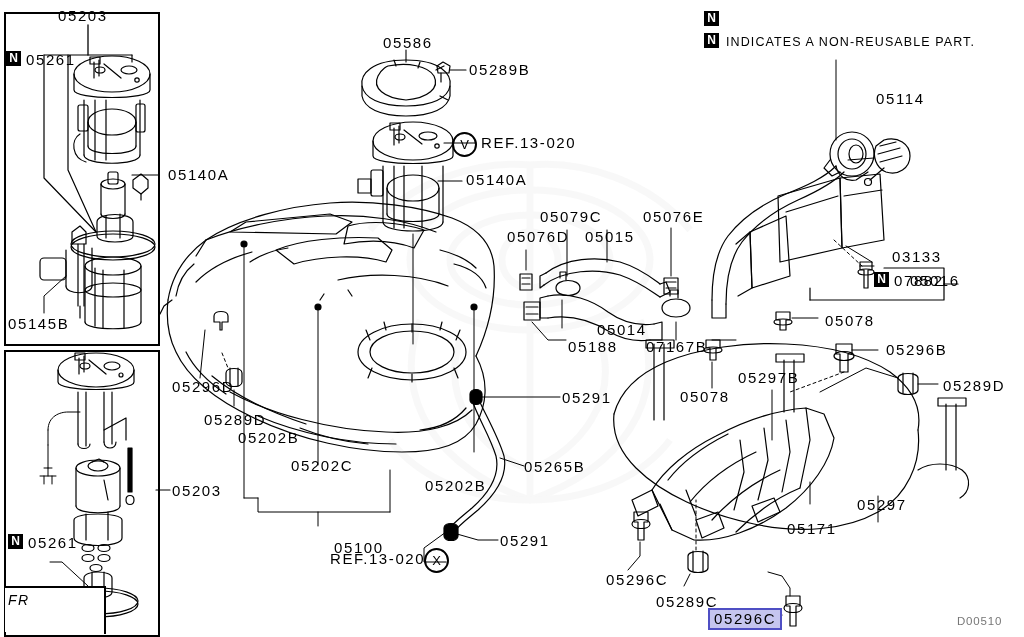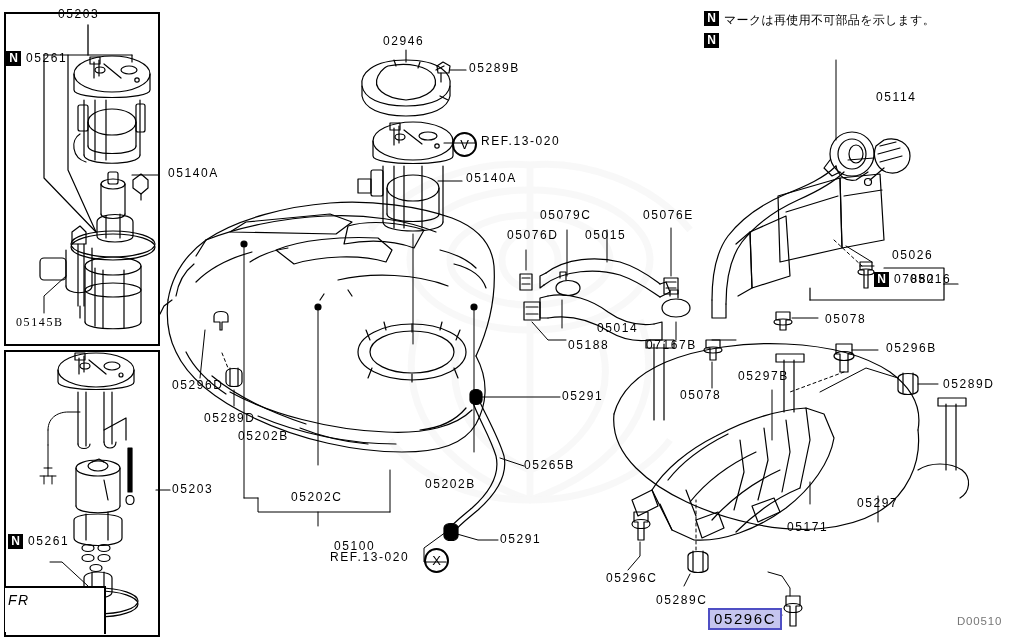--- a/index.html
+++ b/index.html
@@ -2,21 +2,21 @@
 <html><head>
 <meta charset="utf-8">
 <style>
   html,body{margin:0;padding:0;background:#fff;}
   body{width:1024px;height:637px;position:relative;overflow:hidden;
        font-family:"Liberation Sans",sans-serif;color:#000;}
   #stage{position:absolute;left:0;top:0;width:1024px;height:637px;}
 
   
   .lbl{position:absolute;font-family:"Liberation Sans",sans-serif;
-       font-size:12px;letter-spacing:1.6px;color:#000;white-space:nowrap;
+       font-size:15px;letter-spacing:1.6px;color:#000;white-space:nowrap;
        line-height:1;}
 
   
   .nbadge{position:absolute;width:15px;height:15px;background:#000;color:#fff;
           font-family:"Liberation Sans",sans-serif;font-size:12px;font-weight:bold;
           text-align:center;line-height:15px;letter-spacing:0;}
 
   
   .note{position:absolute;font-size:12.5px;letter-spacing:1.1px;white-space:nowrap;}
   .note.jp{font-size:12px;letter-spacing:0.3px;}
@@ -408,66 +408,66 @@
   </svg>
 
   <div class="inset" style="left:4px;top:12px;width:152px;height:330px;"></div>
   <div class="inset" style="left:4px;top:350px;width:152px;height:283px;"></div>
 
   <div style="position:absolute;left:5px;top:586px;width:100px;height:46px;background:#fff;"></div>
   <div style="position:absolute;left:5px;top:586px;width:99px;height:46px;
               border-right:2px solid #000;border-top:2px solid #000;"></div>
 
   <div class="nbadge" style="left:704px;top:11px;">N</div>
-  <div class="note jp" style="left:724px;top:12px;">マークは再使用不可部品を示します。</div>
   <div class="nbadge" style="left:704px;top:33px;">N</div>
+  <div class="note" style="left:726px;top:35px;">INDICATES A NON-REUSABLE PART.</div>
 
   <div class="lbl" style="left:58px;top:8px;">05203</div>
   <div class="nbadge" style="left:6px;top:51px;">N</div>
   <div class="lbl" style="left:26px;top:52px;">05261</div>
-  <div class="lbl" style="left:16px;top:316px;font-family:Liberation Serif, serif;">05145B</div>
+  <div class="lbl" style="left:8px;top:316px;">05145B</div>
   <div class="lbl" style="left:168px;top:167px;">05140A</div>
 
   <div class="nbadge" style="left:8px;top:534px;">N</div>
   <div class="lbl" style="left:28px;top:535px;">05261</div>
   <div class="lbl" style="left:172px;top:483px;">05203</div>
 
   <div class="frtxt" style="left:8px;top:592px;font-style:italic;">FR</div>
 
-  <div class="lbl" style="left:383px;top:35px;">02946</div>
+  <div class="lbl" style="left:383px;top:35px;">05586</div>
   <div class="lbl" style="left:469px;top:62px;">05289B</div>
   <div class="lbl" style="left:466px;top:172px;">05140A</div>
 
   <div class="refcirc" style="left:452px;top:132px;">V</div>
   <div class="lbl" style="left:481px;top:135px;">REF.13-020</div>
 
   <div class="lbl" style="left:540px;top:209px;">05079C</div>
   <div class="lbl" style="left:507px;top:229px;">05076D</div>
   <div class="lbl" style="left:585px;top:229px;">05015</div>
   <div class="lbl" style="left:643px;top:209px;">05076E</div>
   <div class="lbl" style="left:597px;top:322px;">05014</div>
   <div class="lbl" style="left:568px;top:339px;">05188</div>
   <div class="lbl" style="left:646px;top:339px;">07167B</div>
 
   <div class="lbl" style="left:876px;top:91px;">05114</div>
-  <div class="lbl" style="left:892px;top:249px;">05026</div>
+  <div class="lbl" style="left:892px;top:249px;">03133</div>
   <div class="nbadge" style="left:874px;top:272px;">N</div>
   <div class="lbl" style="left:894px;top:273px;">07882</div>
   <div class="lbl" style="left:910px;top:273px;">05016</div>
 
   <div class="lbl" style="left:825px;top:313px;">05078</div>
   <div class="lbl" style="left:886px;top:342px;">05296B</div>
   <div class="lbl" style="left:943px;top:378px;">05289D</div>
   <div class="lbl" style="left:738px;top:370px;">05297B</div>
   <div class="lbl" style="left:680px;top:389px;">05078</div>
 
   <div class="lbl" style="left:172px;top:379px;">05296D</div>
   <div class="lbl" style="left:204px;top:412px;">05289D</div>
   <div class="lbl" style="left:238px;top:430px;">05202B</div>
-  <div class="lbl" style="left:291px;top:458px;margin-top:33px;">05202C</div>
+  <div class="lbl" style="left:291px;top:458px;">05202C</div>
   <div class="lbl" style="left:562px;top:390px;">05291</div>
   <div class="lbl" style="left:425px;top:478px;">05202B</div>
   <div class="lbl" style="left:524px;top:459px;">05265B</div>
   <div class="lbl" style="left:500px;top:533px;">05291</div>
   <div class="lbl" style="left:334px;top:540px;">05100</div>
 
   <div class="lbl" style="left:330px;top:551px;">REF.13-020</div>
   <div class="refcirc" style="left:424px;top:548px;">X</div>
 
   <div class="lbl" style="left:787px;top:521px;">05171</div>

